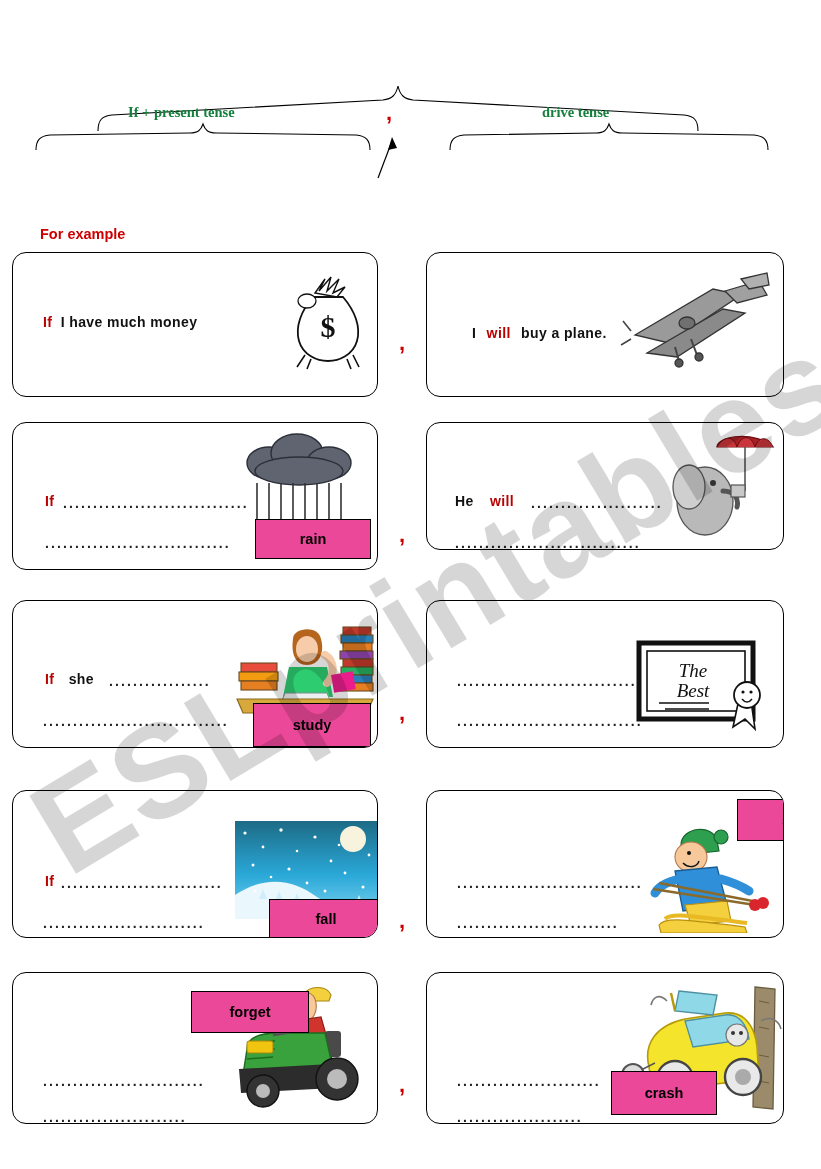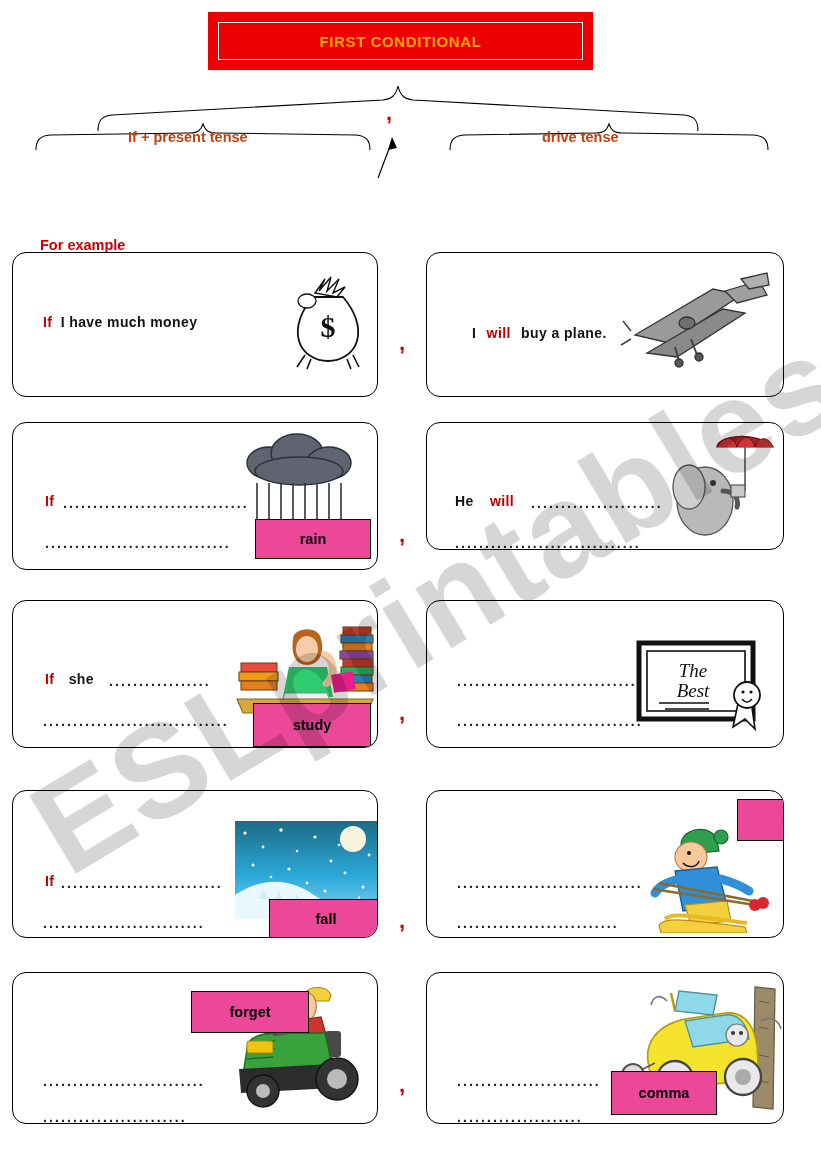--- a/index.html
+++ b/index.html
@@ -70,26 +70,25 @@
     color: #ffa800;
     font-weight: bold;
     font-size: 15px;
     letter-spacing: 0.6px;
     font-family: "Liberation Sans", sans-serif;
   }
 
   
   .header-label {
     position: absolute;
-    color: #c2410c;
+    color: #15803d;
     font-weight: bold;
     font-size: 14.5px;
-    font-family: Liberation Sans, sans-serif;
+    font-family: Liberation Serif, serif;
     z-index: 6;
-    margin-top: 25px;
   }
   #label-if-present { left: 128px; top: 104px; }
   #label-future     { left: 542px; top: 104px; }
 
   .comma-red {
     position: absolute;
     color: #cc0000;
     font-weight: bold;
     font-family: "Liberation Sans", sans-serif;
     z-index: 6;
@@ -109,21 +108,21 @@
     justify-content: center;
     font-family: "Liberation Serif", serif;
     font-size: 14px;
     color: #000000;
     z-index: 7;
   }
 
   #for-example {
     position: absolute;
     left: 40px;
-    top: 237px;
+    top: 226px;
     color: #cc0000;
     font-weight: bold;
     font-size: 14.5px;
     font-family: "Liberation Sans", sans-serif;
     z-index: 6;
   }
 
   
   #deco {
     position: absolute;
@@ -186,25 +185,20 @@
     font-size: 22px;
     font-family: "Liberation Sans", sans-serif;
     z-index: 12;
   }
 </style>
 </head>
 <body>
 
 <div id="page">
 
-  <div id="title-banner">
-    <div class="inner">
-      <span class="title-text">FIRST CONDITIONAL</span>
-    </div>
-  </div>
 
   <svg id="deco" viewBox="0 0 821 1169">
 
     <path d="M36,150 C36,140 40,136 50,135 L190,133 C198,133 201,130 203,124
              C205,130 208,133 216,133 L356,135 C366,136 370,140 370,150" fill="none" stroke="#000" stroke-width="1.1"></path>
     <path d="M401,72 C392,78 389,82 388,90 L386,122
              M403,72 C412,78 415,82 416,90 L418,122" fill="none" stroke="#000" stroke-width="0"></path>
 
     <path d="M98,131 C98,120 102,116 112,115 L383,100 C392,99 396,95 398,86
              C400,95 404,99 413,100 L684,115 C694,116 698,120 698,131" fill="none" stroke="#000" stroke-width="1.1"></path>
@@ -497,21 +491,21 @@
         <circle cx="62" cy="98" r="8" fill="#aaa"></circle>
         <circle cx="130" cy="96" r="18" fill="#e9e9e9" stroke="#444" stroke-width="2.4"></circle>
         <circle cx="130" cy="96" r="8" fill="#aaa"></circle>
         <circle cx="20" cy="94" r="11" fill="#ddd" stroke="#555" stroke-width="2"></circle>
         <path d="M30,88 L42,82 M28,98 L40,96" stroke="#555" stroke-width="1.4"></path>
         <path d="M54,20 C46,12 40,16 38,24" stroke="#777" stroke-width="1.6" fill="none"></path>
         <path d="M148,40 C158,34 166,40 168,48" stroke="#777" stroke-width="1.4" fill="none"></path>
       </g>
     </svg>
     <div class="word-box" style="left:184px; top:98px; width:104px; height:42px;">
-      <span>comma</span>
+      <span>crash</span>
     </div>
   </div>
 
   <div id="watermark">
     <div class="wm-text">ESLprintables.com</div>
   </div>
 
 </div>
 
 </body></html>

